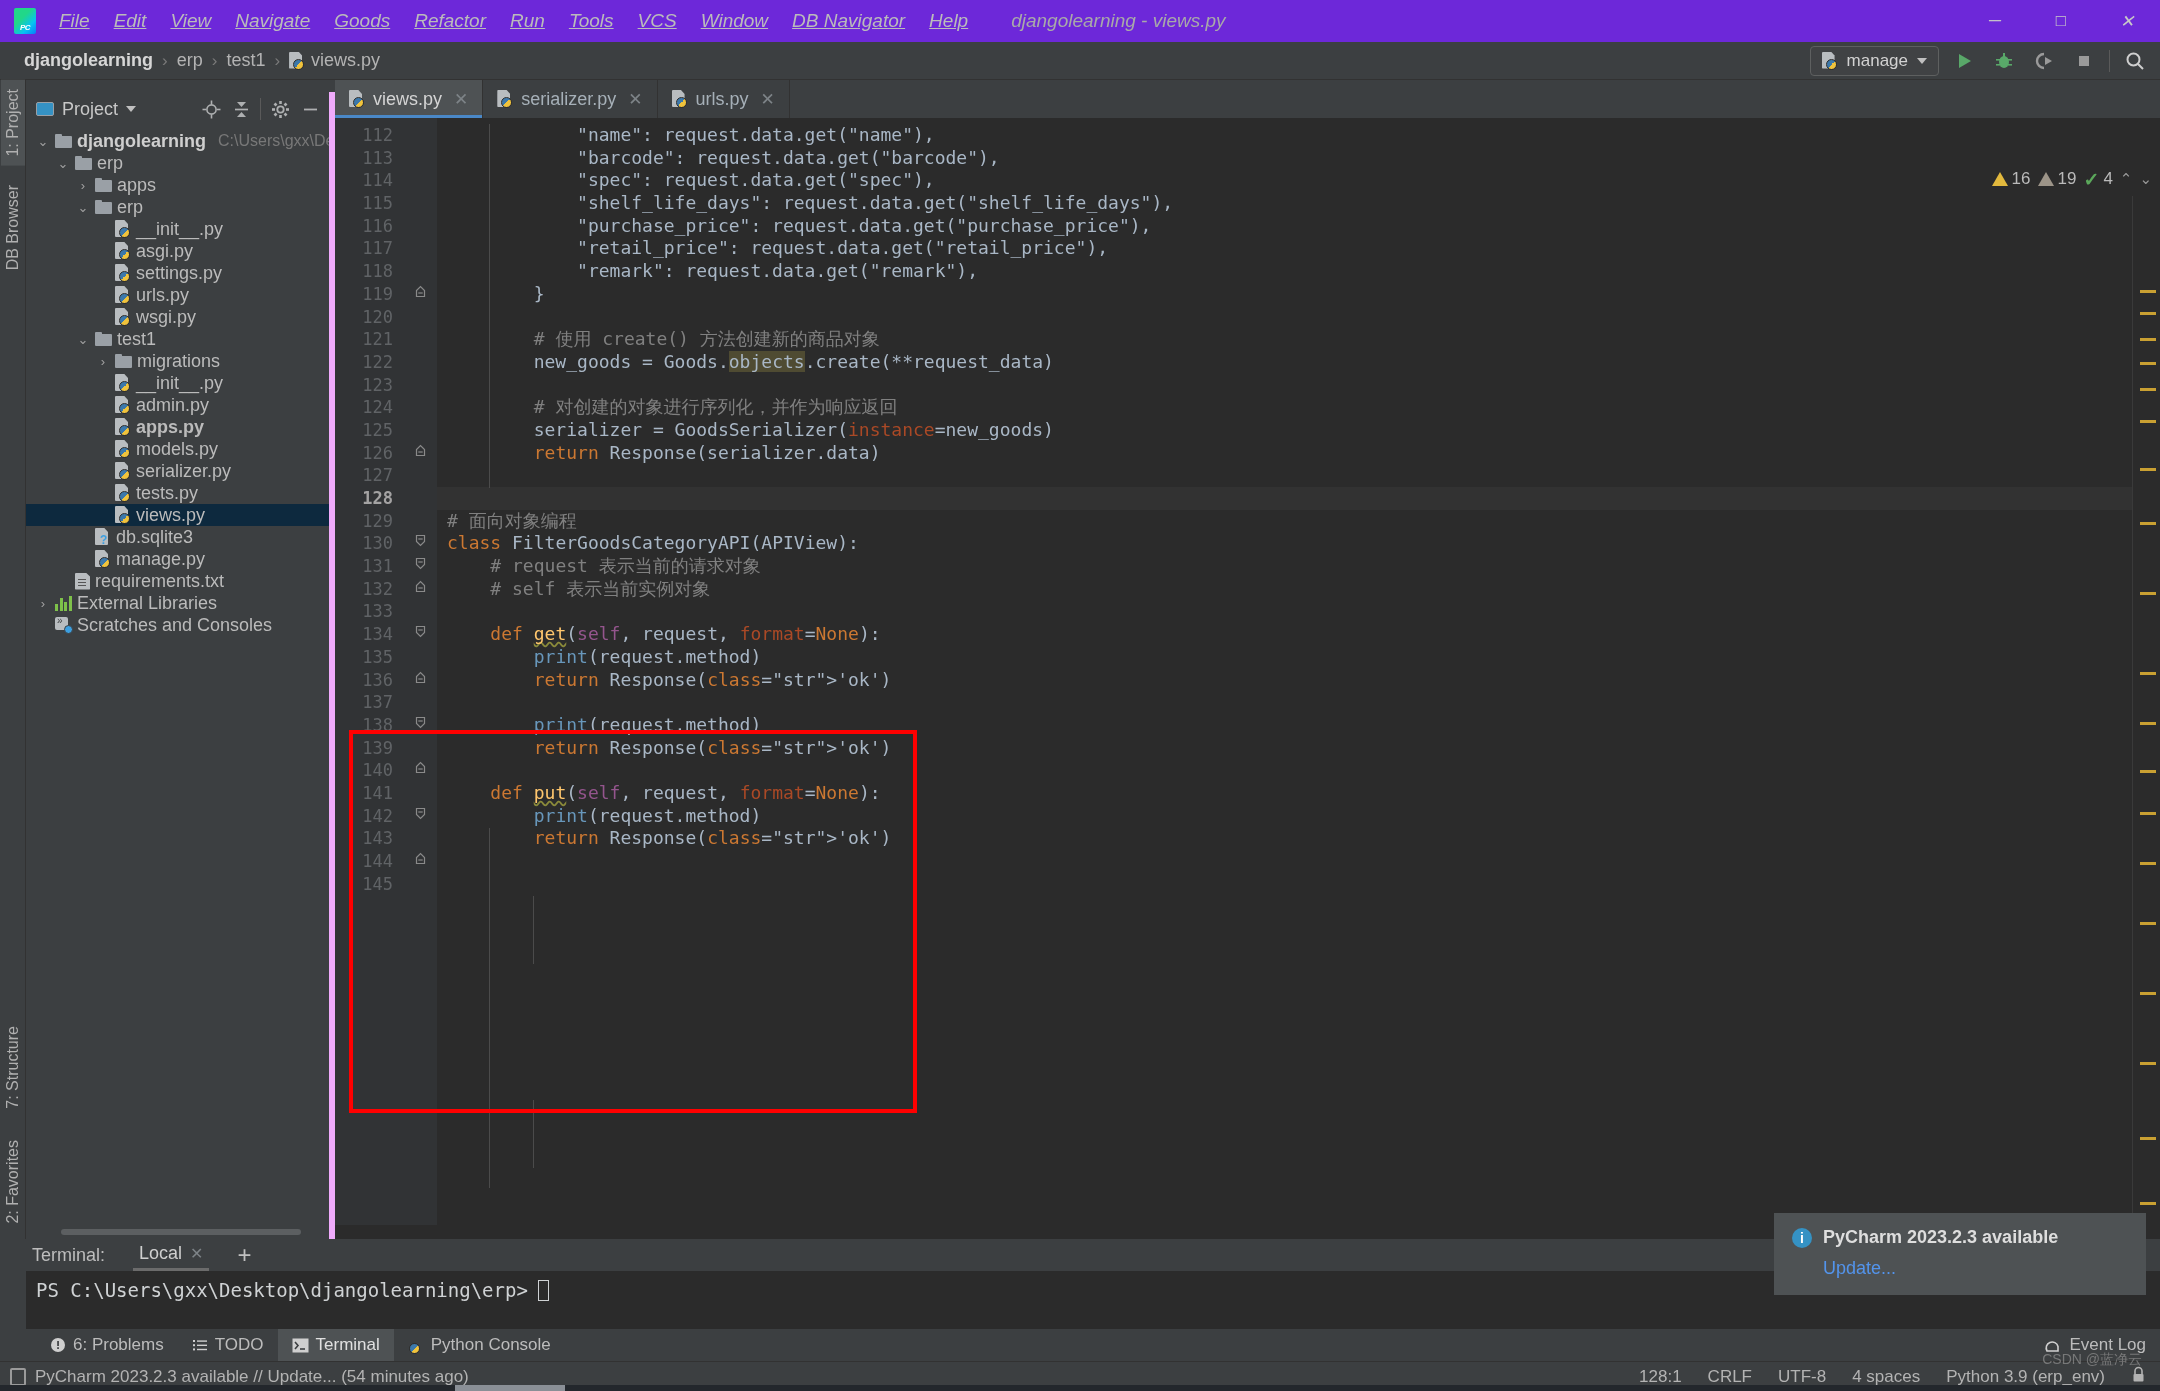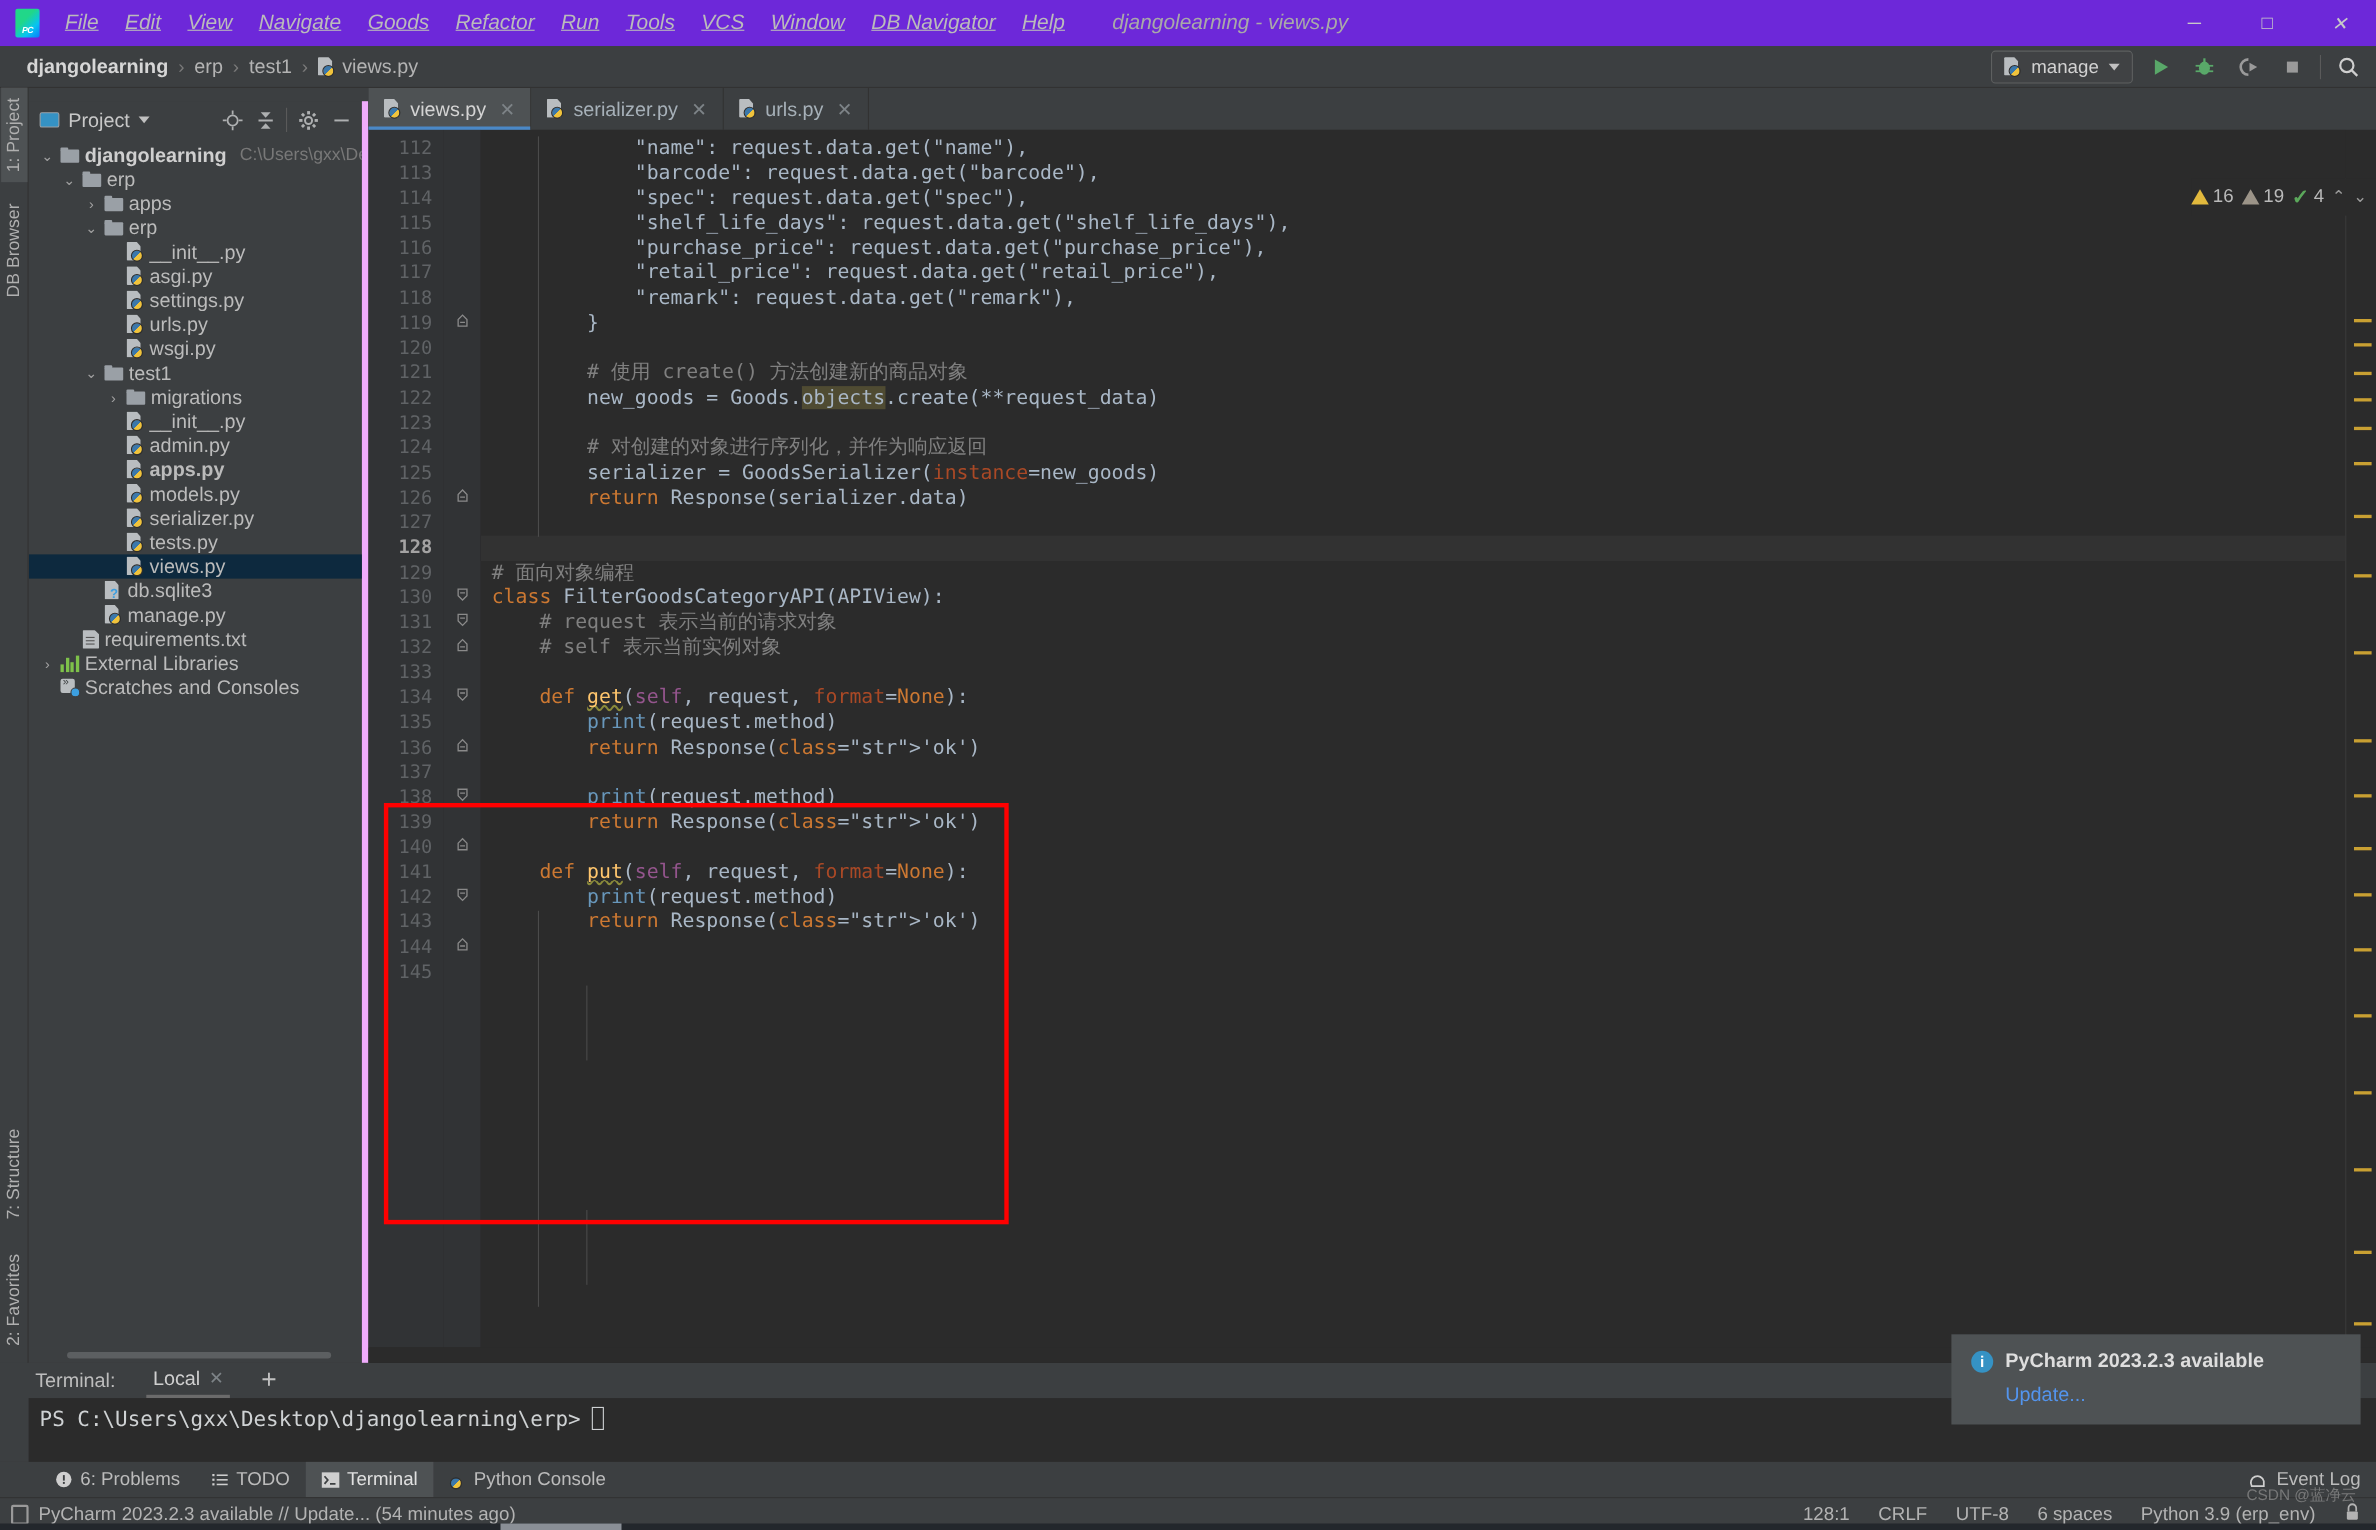--- a/index.html
+++ b/index.html
@@ -880,21 +880,21 @@
 
   <div class="statusbar">
     <div class="sb-left">
       <span class="sb-icon"></span>
       <span>PyCharm 2023.2.3 available // Update... (54 minutes ago)</span>
     </div>
     <div class="sb-right">
       <span>128:1</span>
       <span>CRLF</span>
       <span>UTF-8</span>
-      <span>6 spaces</span>
+      <span>4 spaces</span>
       <span>Python 3.9 (erp_env)</span>
       <span>
         <svg width="15" height="17" viewBox="0 0 15 17">
             <path d="M4 8 V5 a3.5 3.5 0 0 1 7 0 V8" stroke="#b3b3b3" stroke-width="1.6" fill="none"></path>
             <rect x="2.5" y="8" width="10" height="7.5" rx="1" fill="#b3b3b3"></rect>
           </svg>
       </span>
     </div>
   </div>
 

